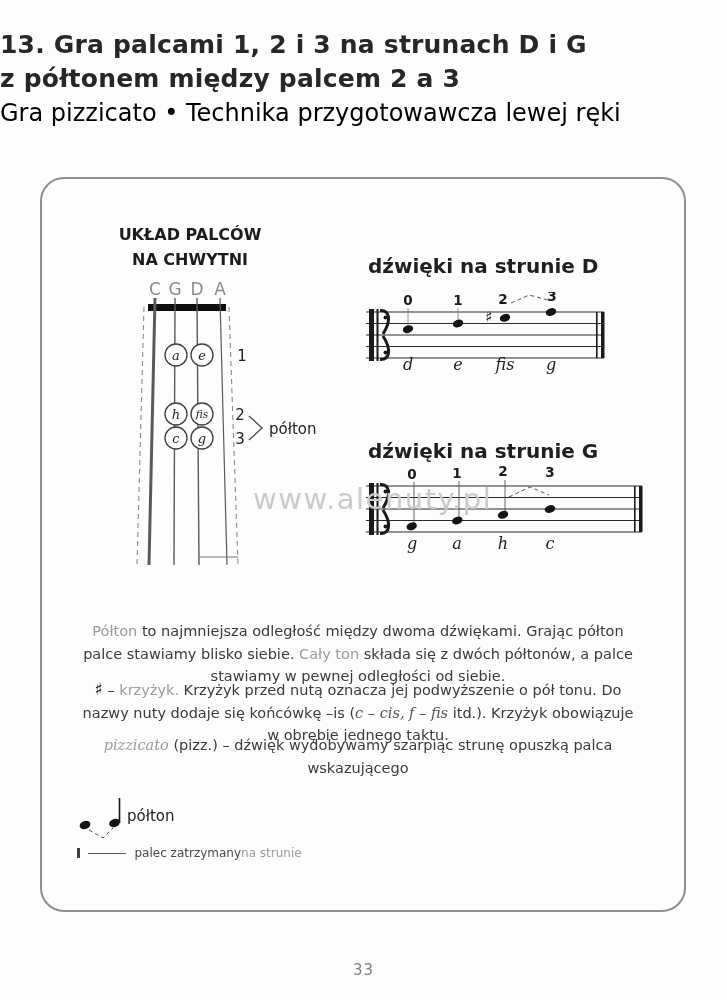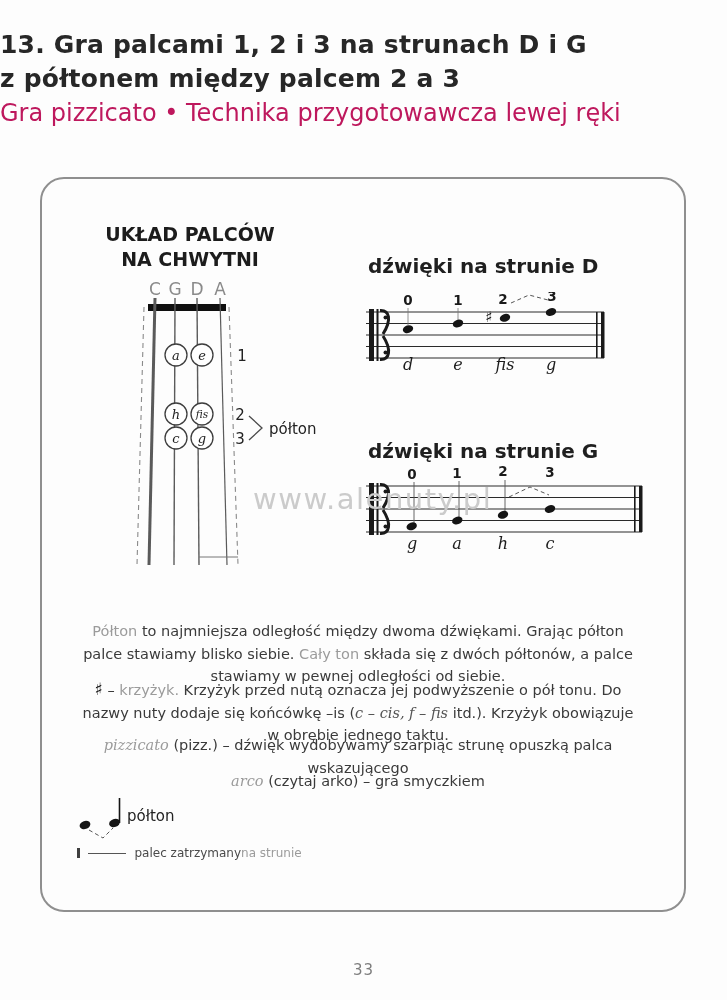--- a/index.html
+++ b/index.html
@@ -3,29 +3,29 @@
 <meta charset="utf-8">
 <style>
   html,body { margin:0; padding:0; background:#ffffff; }
   .page {
     position:relative; width:727px; height:1000px; background:#fdfdfd;
     font-family:"DejaVu Sans", sans-serif; color:#2e2e2e; overflow:hidden;
   }
   
   .titles { position:absolute; top:28px; left:0; width:100%; text-align:left; }
   .t1, .t2 { font-size:25px; font-weight:bold; line-height:34px; color:#272727; letter-spacing:.2px; }
-  .t3 { font-size:24px; font-weight:400; line-height:34px; color:#be185d; }
+  .t3 { font-size:24px; font-weight:400; line-height:34px; color:#000000; }
   
   .box {
     position:absolute; left:40px; top:177px; width:642px; height:731px;
     border:2px solid #8f8f8f; border-radius:24px; background:transparent;
   }
   .fb-title {
     position:absolute; left:95px; top:222px; width:190px; text-align:center;
-    font-size:19px; font-weight:bold; line-height:25px; color:#1c1c1c;
+    font-size:16px; font-weight:bold; line-height:25px; color:#1c1c1c;
   }
   .staff-heading { position:absolute; font-size:20px; font-weight:bold; color:#1f1f1f; }
   #staffDheading { left:368px; top:254px; }
   #staffGheading { left:368px; top:439px; }
   .svg-abs { position:absolute; }
   #fbSvg     { left:128px; top:277px; }
   #staffDsvg { left:362px; top:292px; }
   #staffGsvg { left:362px; top:465px; }
   #legendSvg { left:70px;  top:792px; }
   .watermark {
@@ -208,23 +208,20 @@
   </div>
 
   <div id="p2" class="para">
     <span class="sharp-sym">♯</span><span> – </span><span class="fade">krzyżyk.</span><span> Krzyżyk przed nutą oznacza jej podwyższenie o pół tonu. Do nazwy nuty dodaje się końcówkę –is (</span><span class="ex">c – cis, f – fis</span><span> itd.). Krzyżyk obowiązuje w obrębie jednego taktu.</span>
   </div>
 
   <div id="p3" class="para">
     <span class="it fade">pizzicato</span><span> (pizz.) – dźwięk wydobywamy szarpiąc strunę opuszką palca wskazującego</span>
   </div>
 
-  <div id="p4" class="para">
-    <span class="it fade">arco</span><span> (czytaj arko) – gra smyczkiem</span>
-  </div>
 
   <svg id="legendSvg" class="svg-abs" width="130" height="60" viewBox="0 0 130 60">
     <ellipse cx="15" cy="33" rx="5.5" ry="4" transform="rotate(-18 15 33)" fill="#141414"></ellipse>
     <ellipse cx="44.5" cy="31" rx="5.5" ry="4" transform="rotate(-18 44.5 31)" fill="#141414"></ellipse>
     <line x1="49.5" y1="31" x2="49.5" y2="6" stroke="#141414" stroke-width="1.6"></line>
     <polyline points="19,38 33,46 43,36" fill="none" stroke="#555" stroke-width="1" stroke-dasharray="4 3"></polyline>
     <text x="57" y="29" font-family="DejaVu Sans, sans-serif" font-size="15" fill="#222">półton</text>
   </svg>
 
   <div class="held-row">

